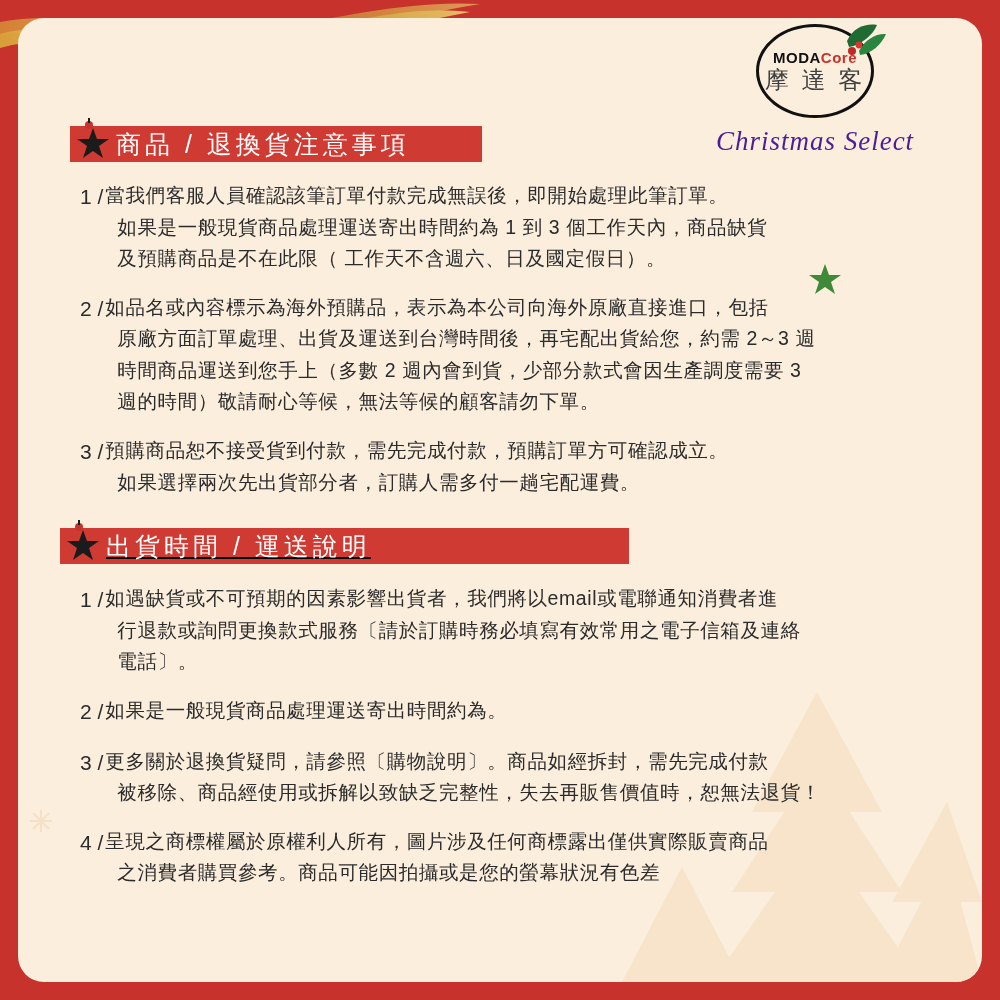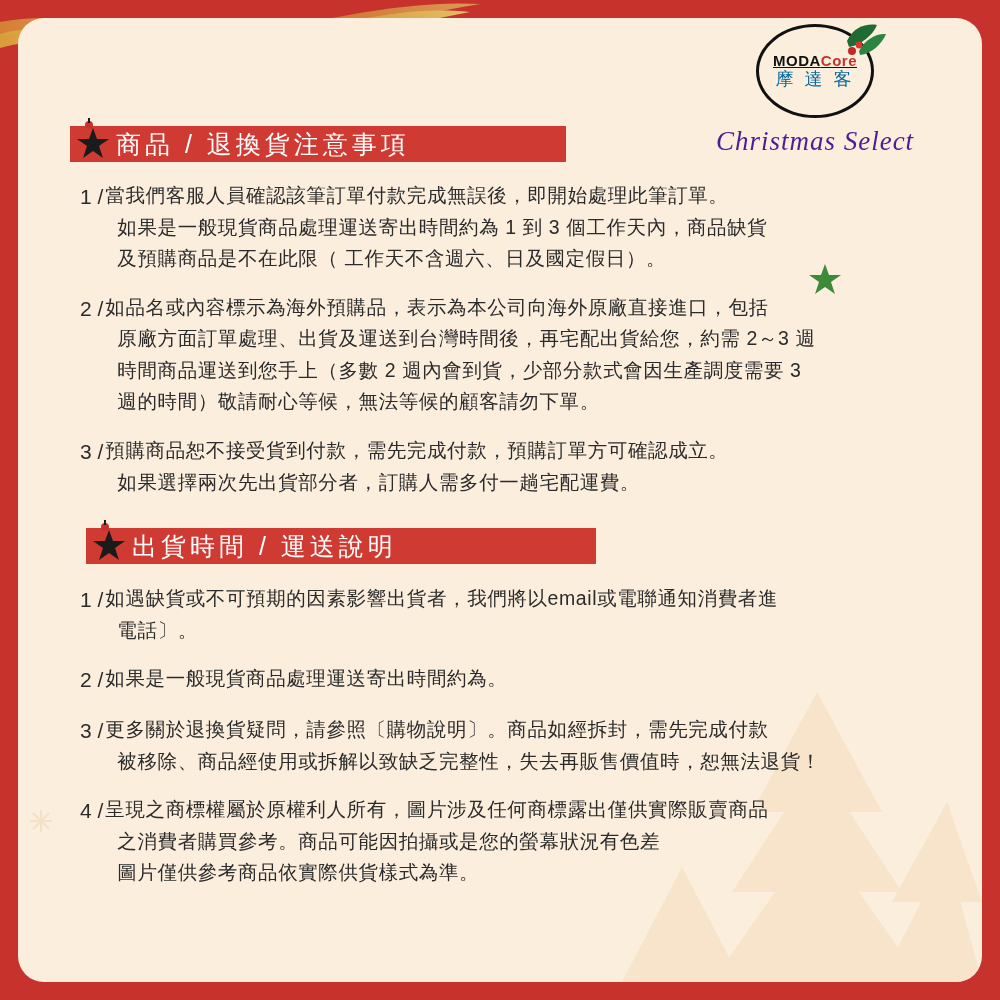--- a/index.html
+++ b/index.html
@@ -68,29 +68,28 @@
     flex-direction: column;
     align-items: center;
     justify-content: center;
     line-height: 1.05;
   }
   #logo-line1 {
     font-size: 15px;
     letter-spacing: .5px;
     font-weight: bold;
     color: #111;
-    text-decoration: underline;
   }
   #logo-line1 .core {
     color: #c8322c;
   }
   #logo-line2 {
-    font-size: 18px;
+    font-size: 24px;
     letter-spacing: 3px;
-    color: #0369a1;
+    color: #404040;
     margin-top: 2px;
   }
   #holly {
     position: absolute;
     right: -16px;
     top: -6px;
     width: 44px;
     height: 36px;
   }
   #logo-tagline {
@@ -213,21 +212,21 @@
           <circle cx="16" cy="24" r="3.4" fill="#d8382c"></circle>
         </svg>
       </div>
       <div id="logo-tagline">Christmas Select</div>
     </div>
 
     <svg class="star-green" style="left:790px;top:245px;" viewBox="0 0 34 34">
       <polygon points="17,1 21,12 33,12 23,19 27,31 17,24 7,31 11,19 1,12 13,12" fill="#3f8a39"></polygon>
     </svg>
 
-    <div class="section-head" style="left:52px;top:108px;width:496px;text-align:right;">
+    <div class="section-head" style="left:52px;top:108px;width:412px;text-align:right;">
       <svg class="ornament" viewBox="0 0 34 46">
         <polygon points="17,10 21,21 33,21 23,28 27,40 17,33 7,40 11,28 1,21 13,21" fill="#1b1b1b"></polygon>
         <circle cx="13" cy="7" r="4" fill="#c8322c"></circle>
         <rect x="12" y="0" width="2" height="5" fill="#1b1b1b"></rect>
       </svg>
       <span class="htitle">商品 / 退換貨注意事項</span>
     </div>
 
     <div class="list" style="top:162px;">
       <div class="item">
@@ -251,34 +250,35 @@
 
       <div class="item">
         <div class="num">3 /</div>
         <div class="lines">
           <div>預購商品恕不接受貨到付款，需先完成付款，預購訂單方可確認成立。</div>
           <div class="ind2">如果選擇兩次先出貨部分者，訂購人需多付一趟宅配運費。</div>
         </div>
       </div>
     </div>
 
-    <div class="section-head" style="left:68px;top:510px;width:510px;">
+    <div class="section-head" style="left:42px;top:510px;width:569px;text-decoration:underline;">
       <svg class="ornament" viewBox="0 0 34 46">
         <polygon points="17,10 21,21 33,21 23,28 27,40 17,33 7,40 11,28 1,21 13,21" fill="#1b1b1b"></polygon>
         <circle cx="13" cy="7" r="4" fill="#c8322c"></circle>
         <rect x="12" y="0" width="2" height="5" fill="#1b1b1b"></rect>
       </svg>
       <span class="htitle">出貨時間 / 運送說明</span>
     </div>
 
     <div class="list" style="top:565px;">
       <div class="item">
         <div class="num">1 /</div>
         <div class="lines">
           <div>如遇缺貨或不可預期的因素影響出貨者，我們將以email或電聯通知消費者進</div>
+          <div class="ind2">行退款或詢問更換款式服務〔請於訂購時務必填寫有效常用之電子信箱及連絡</div>
           <div class="ind2">電話〕。</div>
         </div>
       </div>
 
       <div class="item">
         <div class="num">2 /</div>
         <div class="lines">
           <div>如果是一般現貨商品處理運送寄出時間約為。</div>
         </div>
       </div>
@@ -289,19 +289,18 @@
           <div>更多關於退換貨疑問，請參照〔購物說明〕。商品如經拆封，需先完成付款</div>
           <div class="ind2">被移除、商品經使用或拆解以致缺乏完整性，失去再販售價值時，恕無法退貨！</div>
         </div>
       </div>
 
       <div class="item">
         <div class="num">4 /</div>
         <div class="lines">
           <div>呈現之商標權屬於原權利人所有，圖片涉及任何商標露出僅供實際販賣商品</div>
           <div class="ind2">之消費者購買參考。商品可能因拍攝或是您的螢幕狀況有色差</div>
-          <div class="ind2">圖片僅供參考商品依實際供貨樣式為準。</div>
         </div>
       </div>
     </div>
 
   </div>
 </div>
 
 </body></html>

